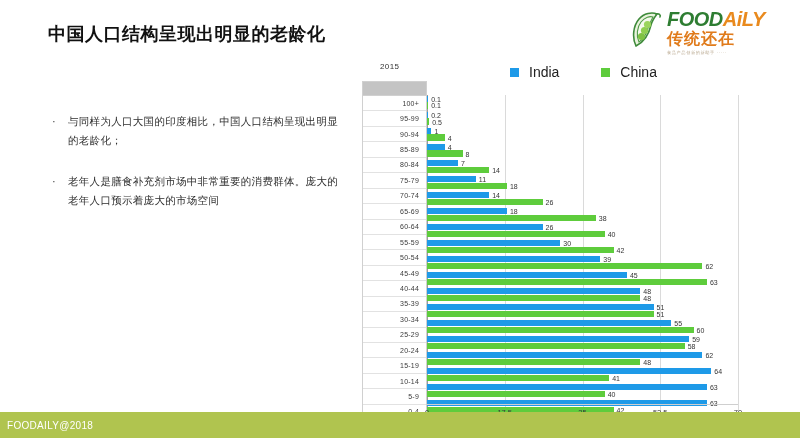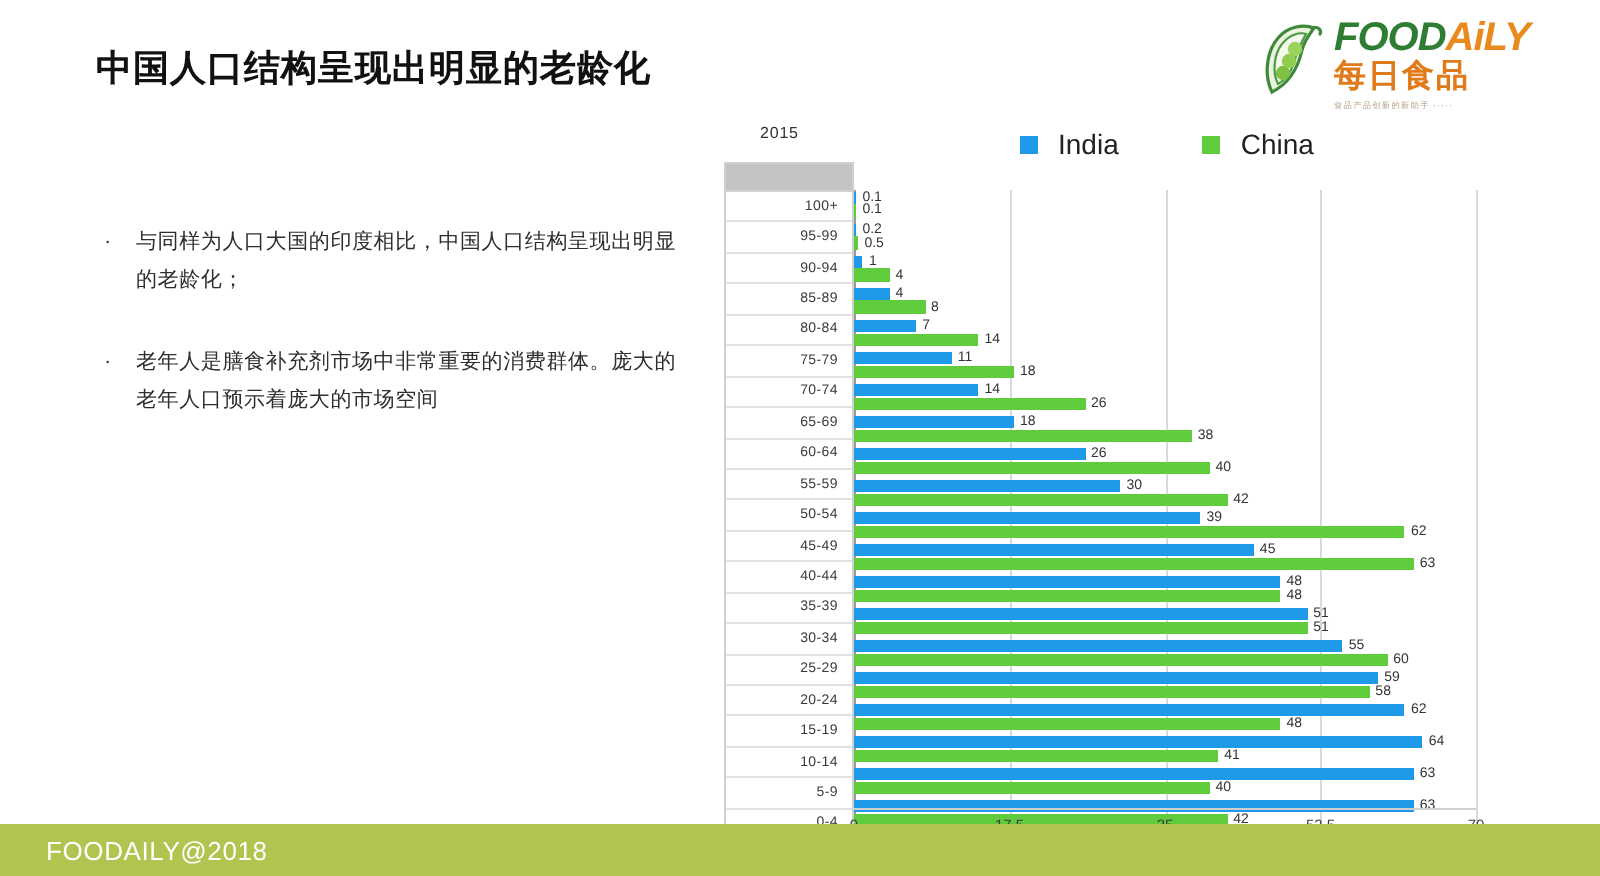--- a/index.html
+++ b/index.html
@@ -201,23 +201,23 @@
     align-items: center;
   }
   #footer-src {
     font-size: 8.5px;
     color: #8d9f45;
     margin-left: 8px;
     letter-spacing: 0.3px;
     white-space: nowrap;
   }
   #footer-brand {
-    font-size: 13px;
+    font-size: 10px;
     color: #ffffff;
-    margin-left: 23px;
+    margin-left: 7px;
     letter-spacing: 0.3px;
     white-space: nowrap;
   }
 </style>
 </head>
 <body>
 
 <div id="slide">
 
   <div id="title">中国人口结构呈现出明显的老龄化</div>
@@ -228,21 +228,21 @@
         <path d="M6 34 C2 26 3 14 9 7 C14 1 22 0 27 2 C24 6 22 9 21 13 C19 22 14 30 6 34 Z" fill="#e9f3dd" stroke="#3e8a3a" stroke-width="1.6"></path>
         <path d="M9 30 C6 24 7 15 11 10 C15 5 20 4 23 5 C21 9 19 12 18 16 C16 23 14 27 9 30 Z" fill="#f4f9ec" stroke="#4f9a46" stroke-width="1.1"></path>
         <circle cx="11.5" cy="24.5" r="3.6" fill="#7fc243"></circle>
         <circle cx="14.5" cy="18.5" r="3.6" fill="#8fce4e"></circle>
         <circle cx="17.5" cy="12.5" r="3.6" fill="#9bd45c"></circle>
         <path d="M26 2 C29 1 31 3 30 5" fill="none" stroke="#3e8a3a" stroke-width="1.6" stroke-linecap="round"></path>
       </svg>
     </div>
     <div id="logo-text">
       <div id="logo-word"><span class="g">FOOD</span><span class="o">AiLY</span></div>
-      <div id="logo-cn">每日食品</div>
+      <div id="logo-cn">传统还在</div>
       <div id="logo-tag">食品产品创新的新助手 ·····</div>
     </div>
   </div>
 
   <div id="bullets">
     <div class="bullet">
       <span class="bullet-dot">·</span>
       <span class="bullet-text">与同样为人口大国的印度相比，中国人口结构呈现出明显的老龄化；</span>
     </div>
     <div class="bullet">

